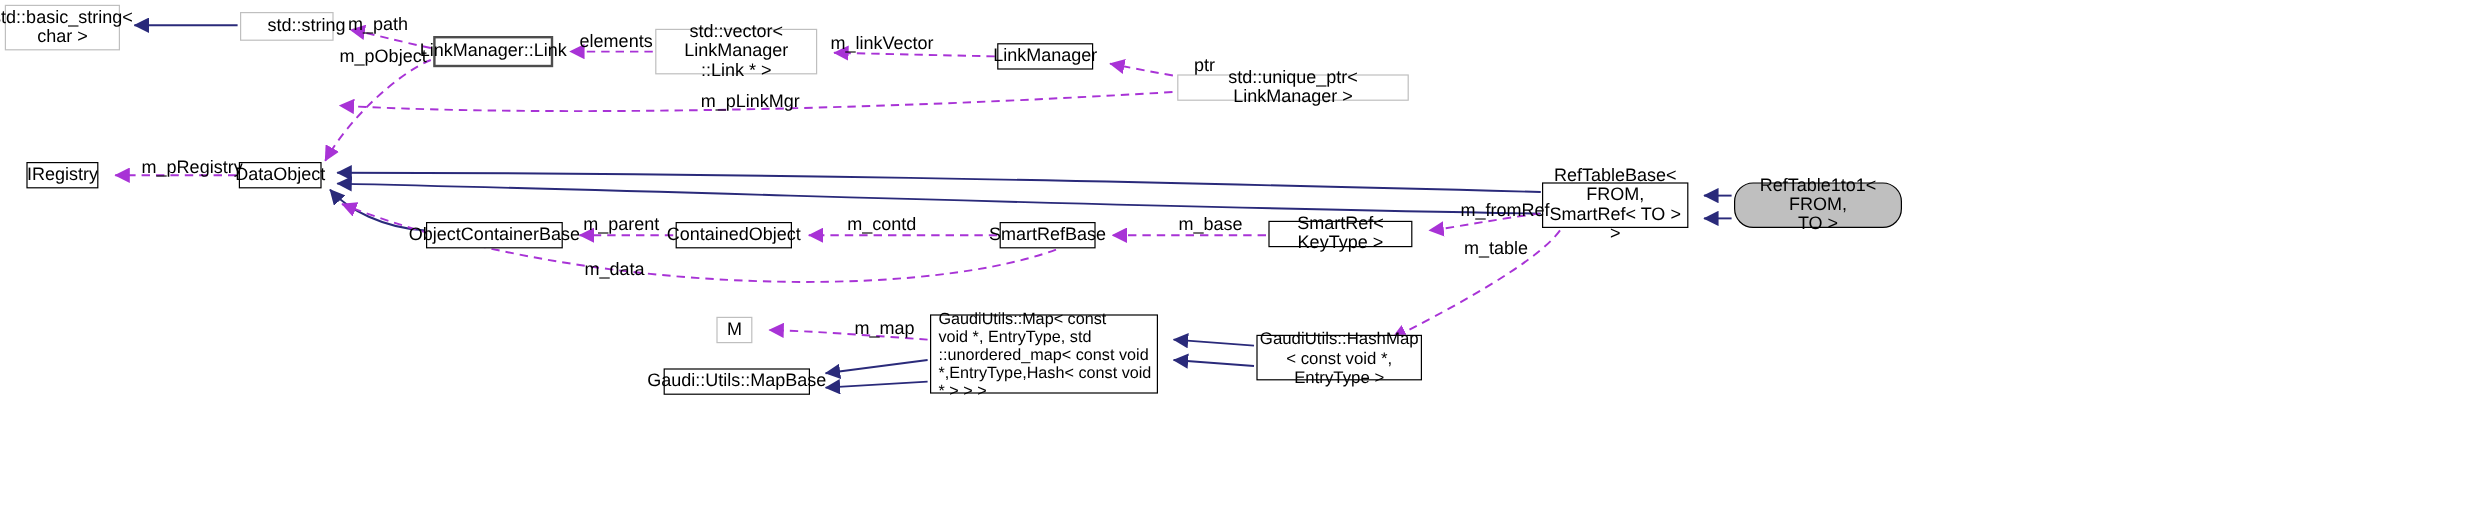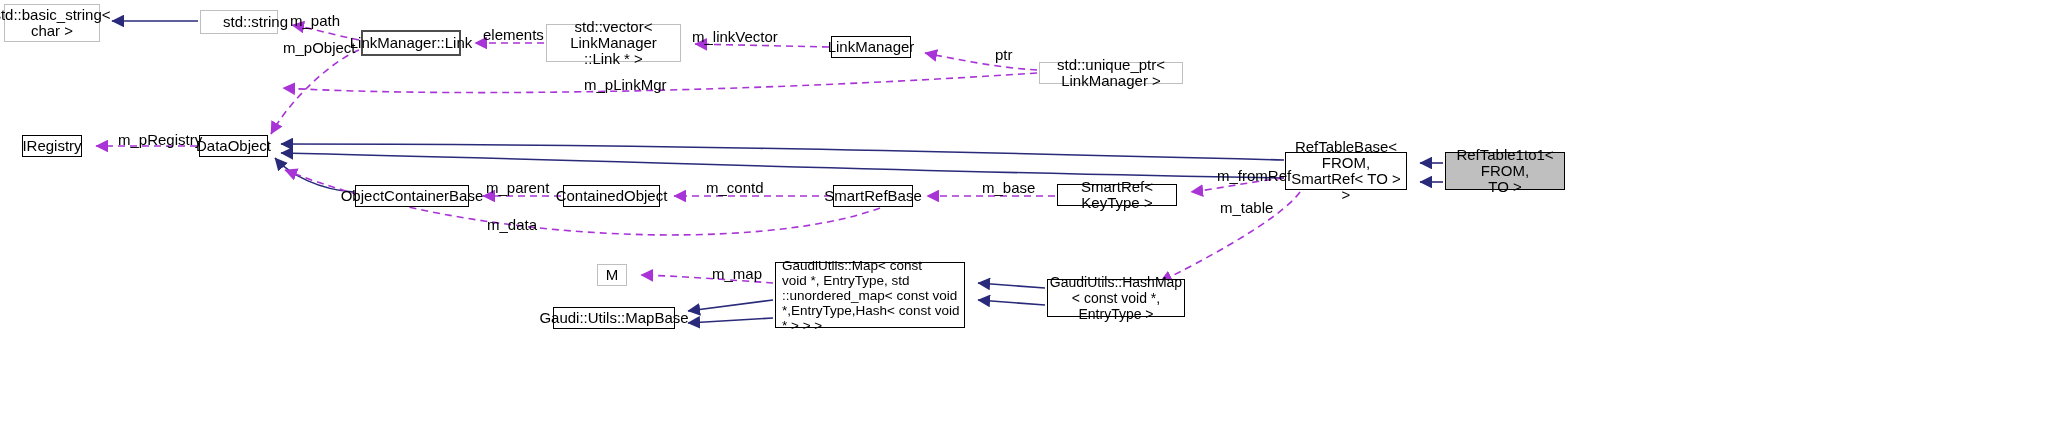--- a/index.html
+++ b/index.html
@@ -89,30 +89,30 @@
     </g>
   </svg>
 
   <div class="node grey-border" style="left:4px;top:4px;width:96px;height:38px;">std::basic_string&lt;
 char &gt;</div>
   <div class="node grey-border" style="left:200px;top:10px;width:78px;height:24px;padding-left:36px;">std::string</div>
   <div class="node dark-border" style="left:361px;top:30px;width:100px;height:26px;">LinkManager::Link</div>
   <div class="node grey-border" style="left:546px;top:24px;width:135px;height:38px;">std::vector&lt; LinkManager
 ::Link * &gt;</div>
   <div class="node solid" style="left:831px;top:36px;width:80px;height:22px;">LinkManager</div>
-  <div class="node grey-border" style="left:1039px;top:62px;width:144px;height:22px;">std::unique_ptr&lt; LinkManager &gt;</div>
+  <div class="node grey-border" style="left:981px;top:62px;width:193px;height:22px;">std::unique_ptr&lt; LinkManager &gt;</div>
   <div class="node solid" style="left:22px;top:135px;width:60px;height:22px;">IRegistry</div>
   <div class="node solid" style="left:199px;top:135px;width:69px;height:22px;">DataObject</div>
   <div class="node solid" style="left:355px;top:185px;width:114px;height:22px;">ObjectContainerBase</div>
   <div class="node solid" style="left:563px;top:185px;width:97px;height:22px;">ContainedObject</div>
   <div class="node solid" style="left:833px;top:185px;width:80px;height:22px;text-align:right;">SmartRefBase</div>
   <div class="node solid" style="left:1057px;top:184px;width:120px;height:22px;">SmartRef&lt; KeyType &gt;</div>
   <div class="node solid" style="left:1285px;top:152px;width:122px;height:38px;">RefTableBase&lt; FROM,
 SmartRef&lt; TO &gt; &gt;</div>
-  <div class="node highlight" style="left:1445px;top:152px;width:120px;height:38px;">RefTable1to1&lt; FROM,
+  <div class="node highlight" style="left:1445px;top:152px;width:140px;height:38px;border-radius:16px;">RefTable1to1&lt; FROM,
 TO &gt;</div>
   <div class="node grey-border" style="left:597px;top:264px;width:30px;height:22px;">M</div>
   <div class="node solid leftal" style="left:775px;top:262px;width:190px;height:66px;font-size:13.5px;line-height:15px;">GaudiUtils::Map&lt; const
  void *, EntryType, std
 ::unordered_map&lt; const void
  *,EntryType,Hash&lt; const void * &gt; &gt; &gt;</div>
   <div class="node solid" style="left:553px;top:307px;width:122px;height:22px;">Gaudi::Utils::MapBase</div>
   <div class="node solid" style="left:1047px;top:279px;width:138px;height:38px;font-size:14px;">GaudiUtils::HashMap
 &lt; const void *, EntryType &gt;</div>
 

